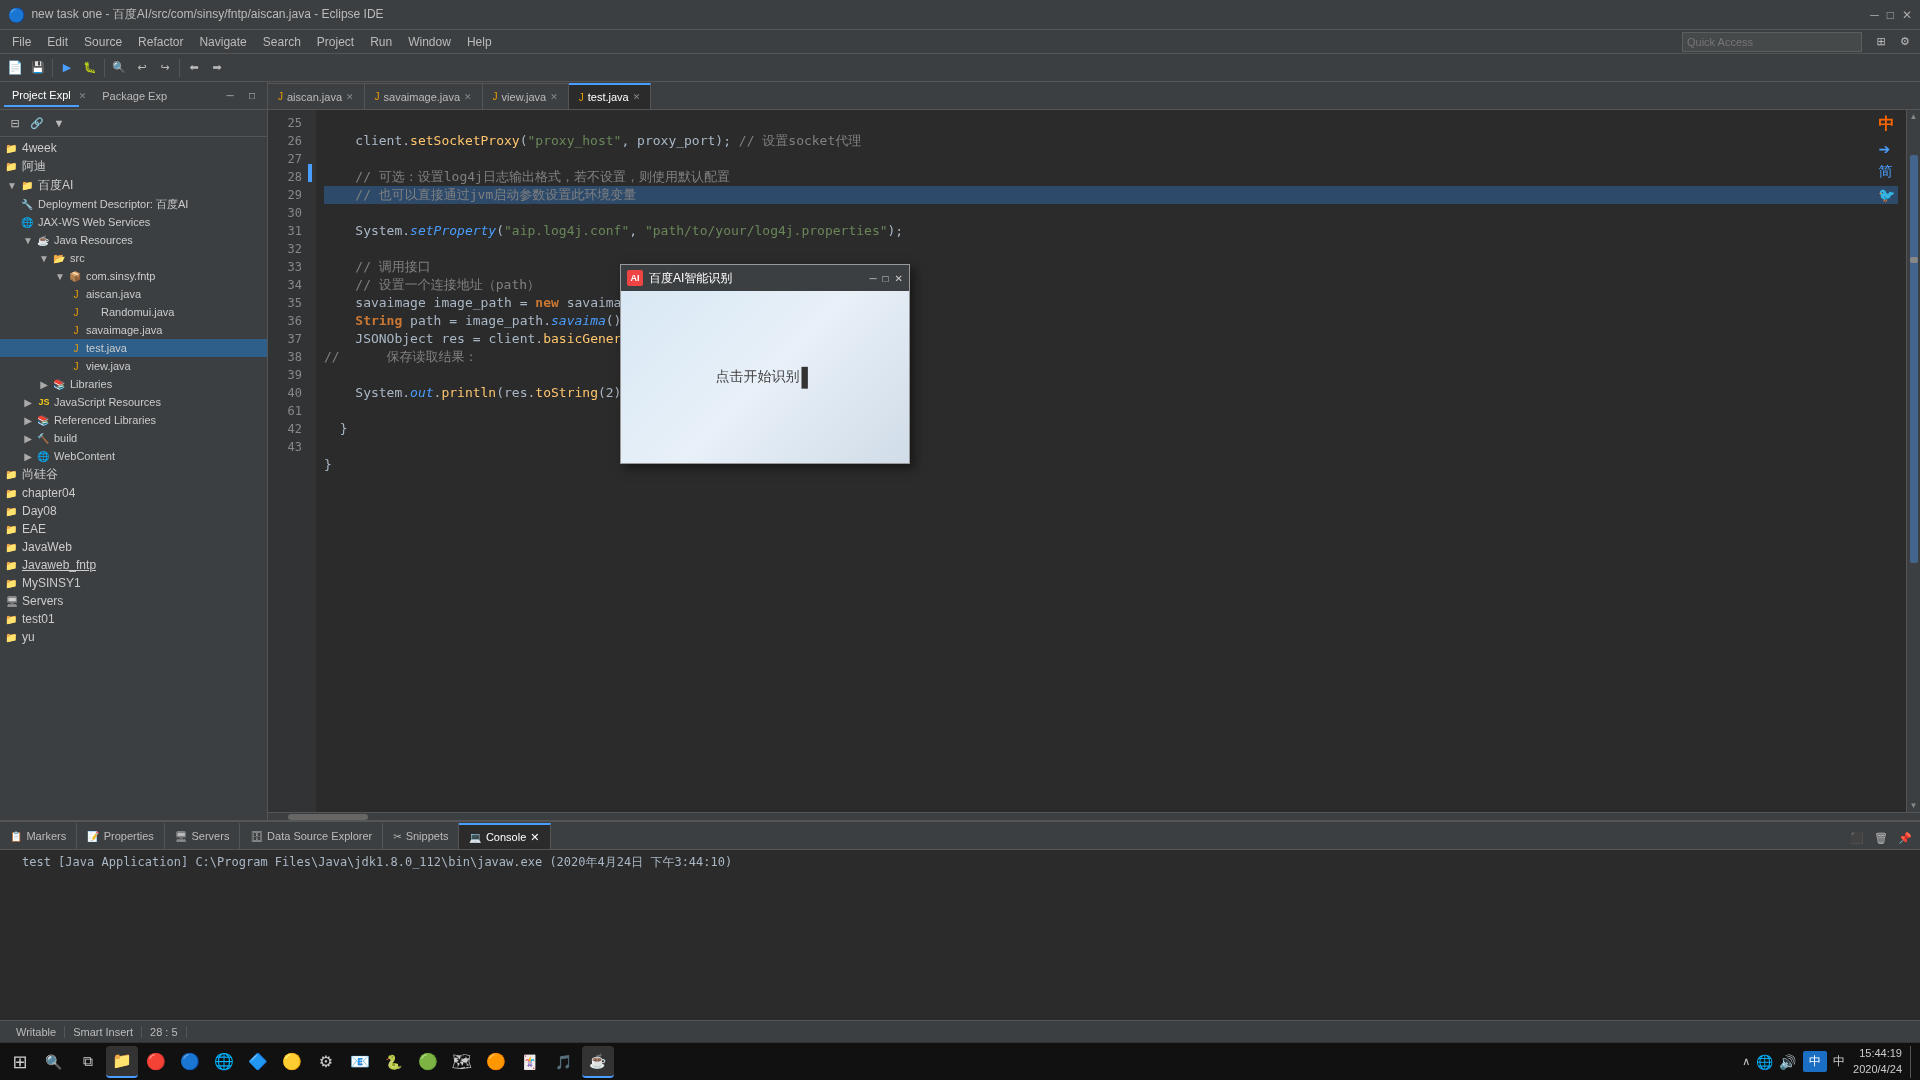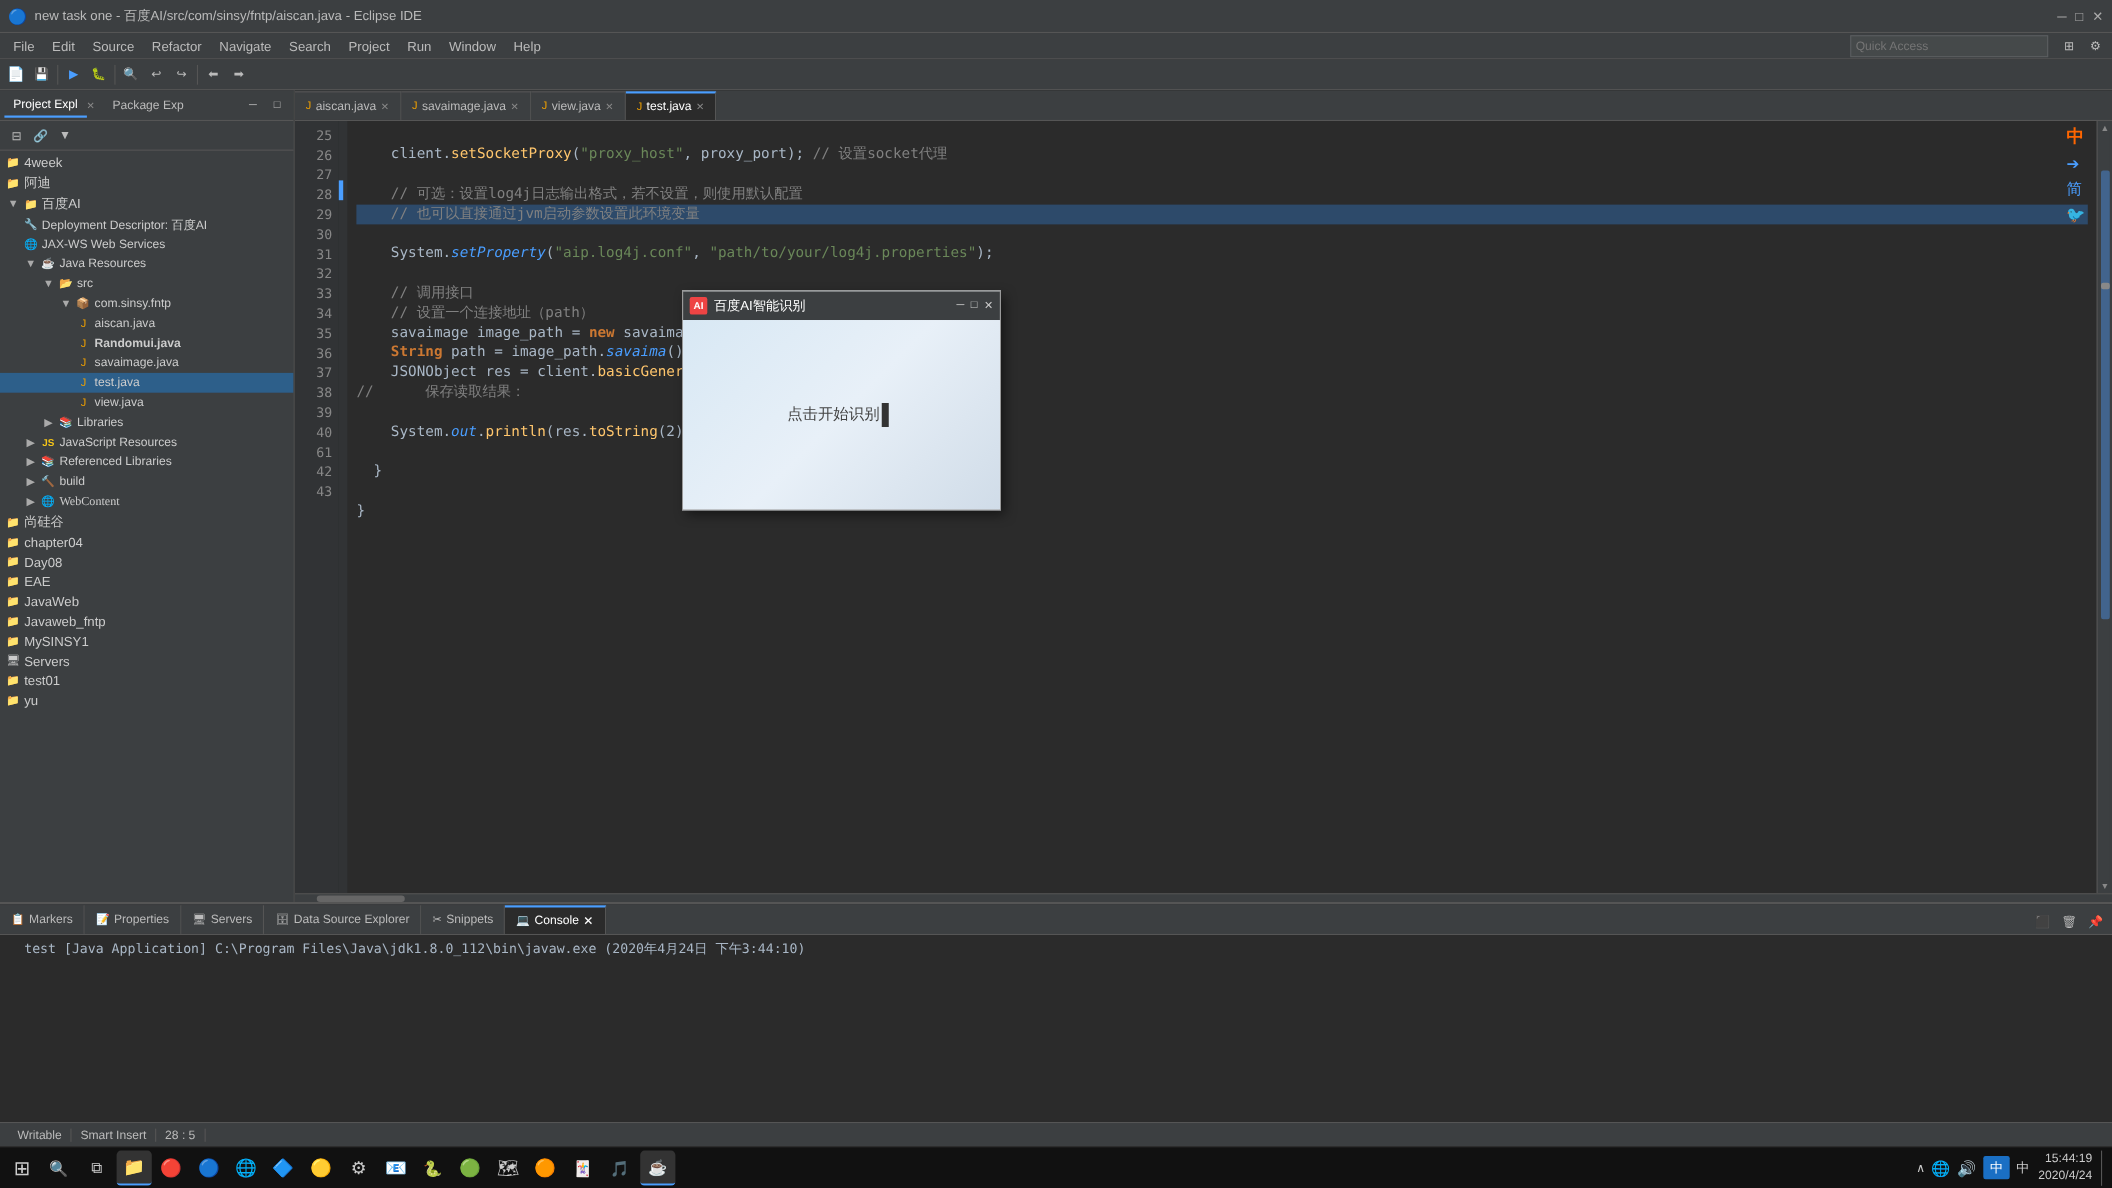--- a/index.html
+++ b/index.html
@@ -343,21 +343,21 @@
           <span class="tree-icon" style="color:#aaa;">▼</span>
           <span class="tree-icon" style="color:#a0c0e0;">📦</span>
           <span class="tree-label" style="margin-left:2px; font-size:11px;">com.sinsy.fntp</span>
         </div>
         <div class="tree-item" style="padding-left:68px;">
           <span class="tree-icon" style="color:#f0a000;">J</span>
           <span class="tree-label" style="margin-left:2px; font-size:11px;">aiscan.java</span>
         </div>
         <div class="tree-item" style="padding-left:68px;">
           <span class="tree-icon" style="color:#f0a000;">J</span>
-          <span class="tree-label" style="margin-left:2px; font-size:11px;font-weight:bold;">Randomui.java</span>
+          <span class="tree-label" style="margin-left:17px; font-size:11px;">Randomui.java</span>
         </div>
         <div class="tree-item" style="padding-left:68px;">
           <span class="tree-icon" style="color:#f0a000;">J</span>
           <span class="tree-label" style="margin-left:2px; font-size:11px;">savaimage.java</span>
         </div>
         <div class="tree-item selected" style="padding-left:68px;">
           <span class="tree-icon" style="color:#f0a000;">J</span>
           <span class="tree-label" style="margin-left:2px; font-size:11px;">test.java</span>
         </div>
         <div class="tree-item" style="padding-left:68px;">
@@ -380,21 +380,21 @@
           <span class="tree-label" style="margin-left:2px; font-size:11px;">Referenced Libraries</span>
         </div>
         <div class="tree-item" style="padding-left:20px;">
           <span class="tree-icon" style="color:#aaa;">▶</span>
           <span class="tree-icon">🔨</span>
           <span class="tree-label" style="margin-left:2px; font-size:11px;">build</span>
         </div>
         <div class="tree-item" style="padding-left:20px;">
           <span class="tree-icon" style="color:#aaa;">▶</span>
           <span class="tree-icon">🌐</span>
-          <span class="tree-label" style="margin-left:2px; font-size:11px;font-family:Liberation Serif, serif;">WebContent</span>
+          <span class="tree-label" style="margin-left:2px; font-size:11px;">WebContent</span>
         </div>
         <div class="tree-item" style="padding-left:4px;">
           <span class="tree-icon">📁</span>
           <span class="tree-label" style="margin-left:2px;">尚硅谷</span>
         </div>
         <div class="tree-item" style="padding-left:4px;">
           <span class="tree-icon">📁</span>
           <span class="tree-label" style="margin-left:2px;">chapter04</span>
         </div>
         <div class="tree-item" style="padding-left:4px;">
@@ -404,21 +404,21 @@
         <div class="tree-item" style="padding-left:4px;">
           <span class="tree-icon">📁</span>
           <span class="tree-label" style="margin-left:2px;">EAE</span>
         </div>
         <div class="tree-item" style="padding-left:4px;">
           <span class="tree-icon">📁</span>
           <span class="tree-label" style="margin-left:2px;">JavaWeb</span>
         </div>
         <div class="tree-item" style="padding-left:4px;">
           <span class="tree-icon">📁</span>
-          <span class="tree-label" style="margin-left:2px;">Javaweb_fntp</span>
+          <span class="tree-label" style="margin-left:2px;text-decoration:underline;">Javaweb_fntp</span>
         </div>
         <div class="tree-item" style="padding-left:4px;">
           <span class="tree-icon">📁</span>
           <span class="tree-label" style="margin-left:2px;">MySINSY1</span>
         </div>
         <div class="tree-item" style="padding-left:4px;">
           <span class="tree-icon">🖥</span>
           <span class="tree-label" style="margin-left:2px;">Servers</span>
         </div>
         <div class="tree-item" style="padding-left:4px;">

